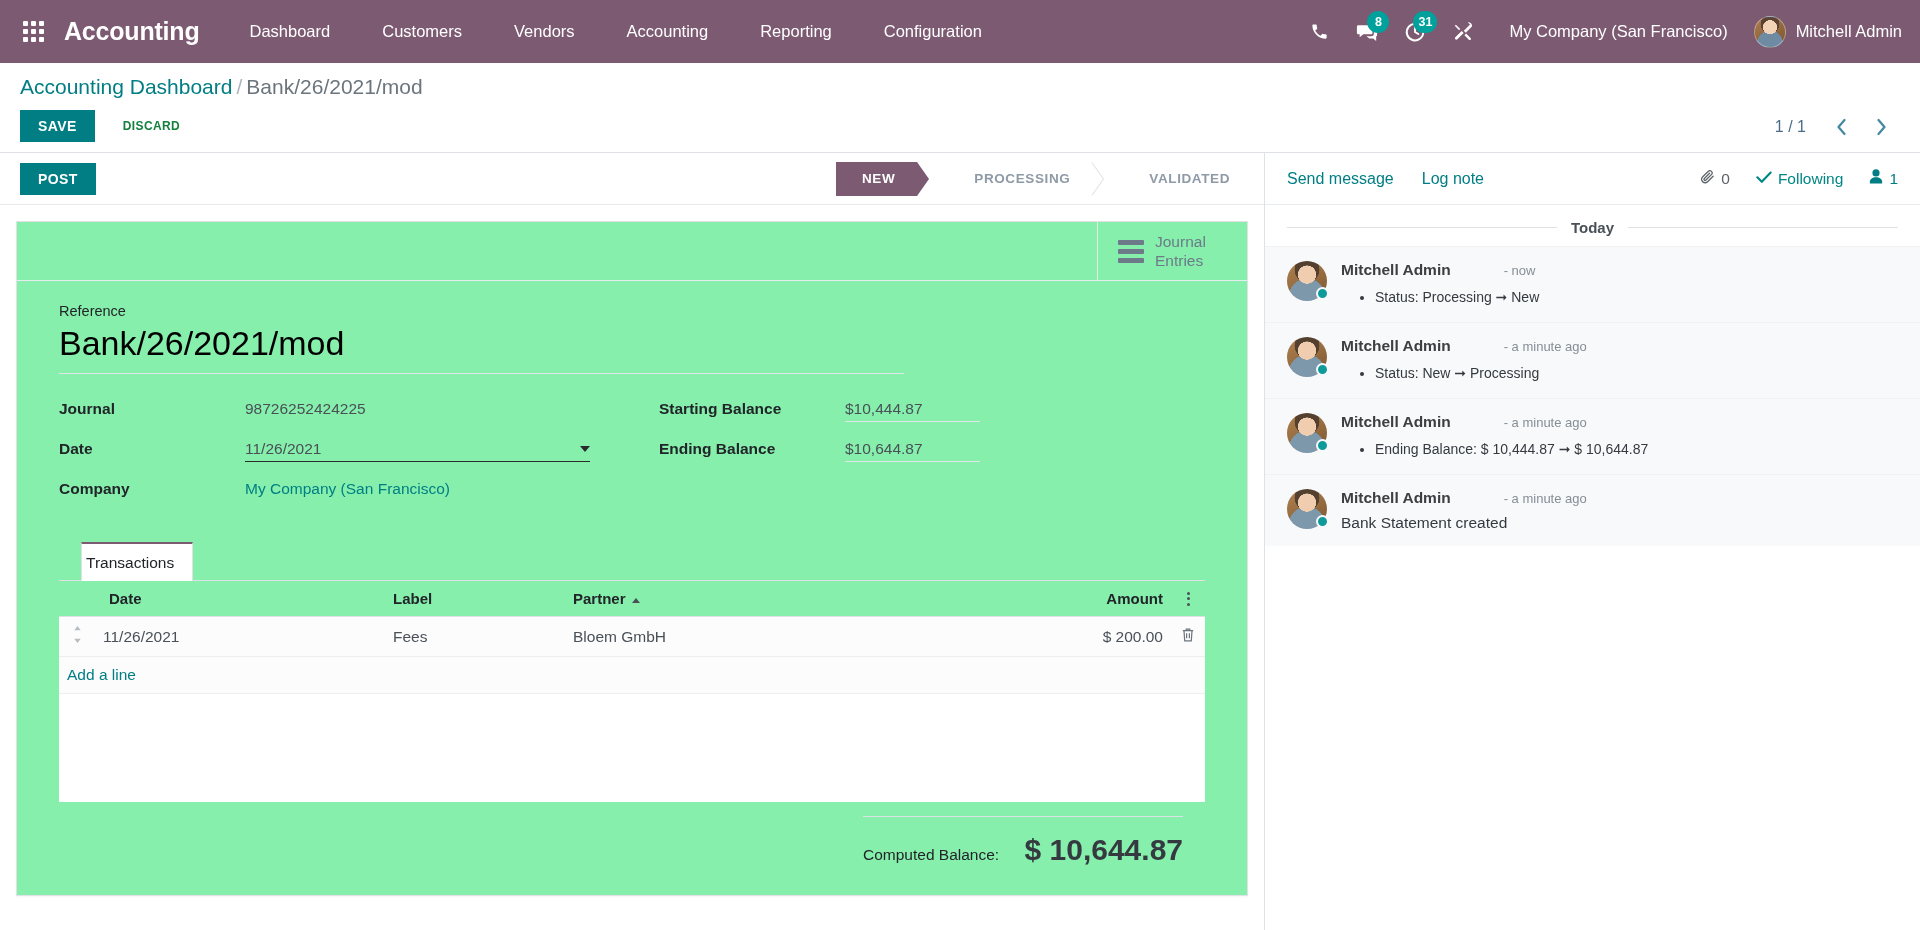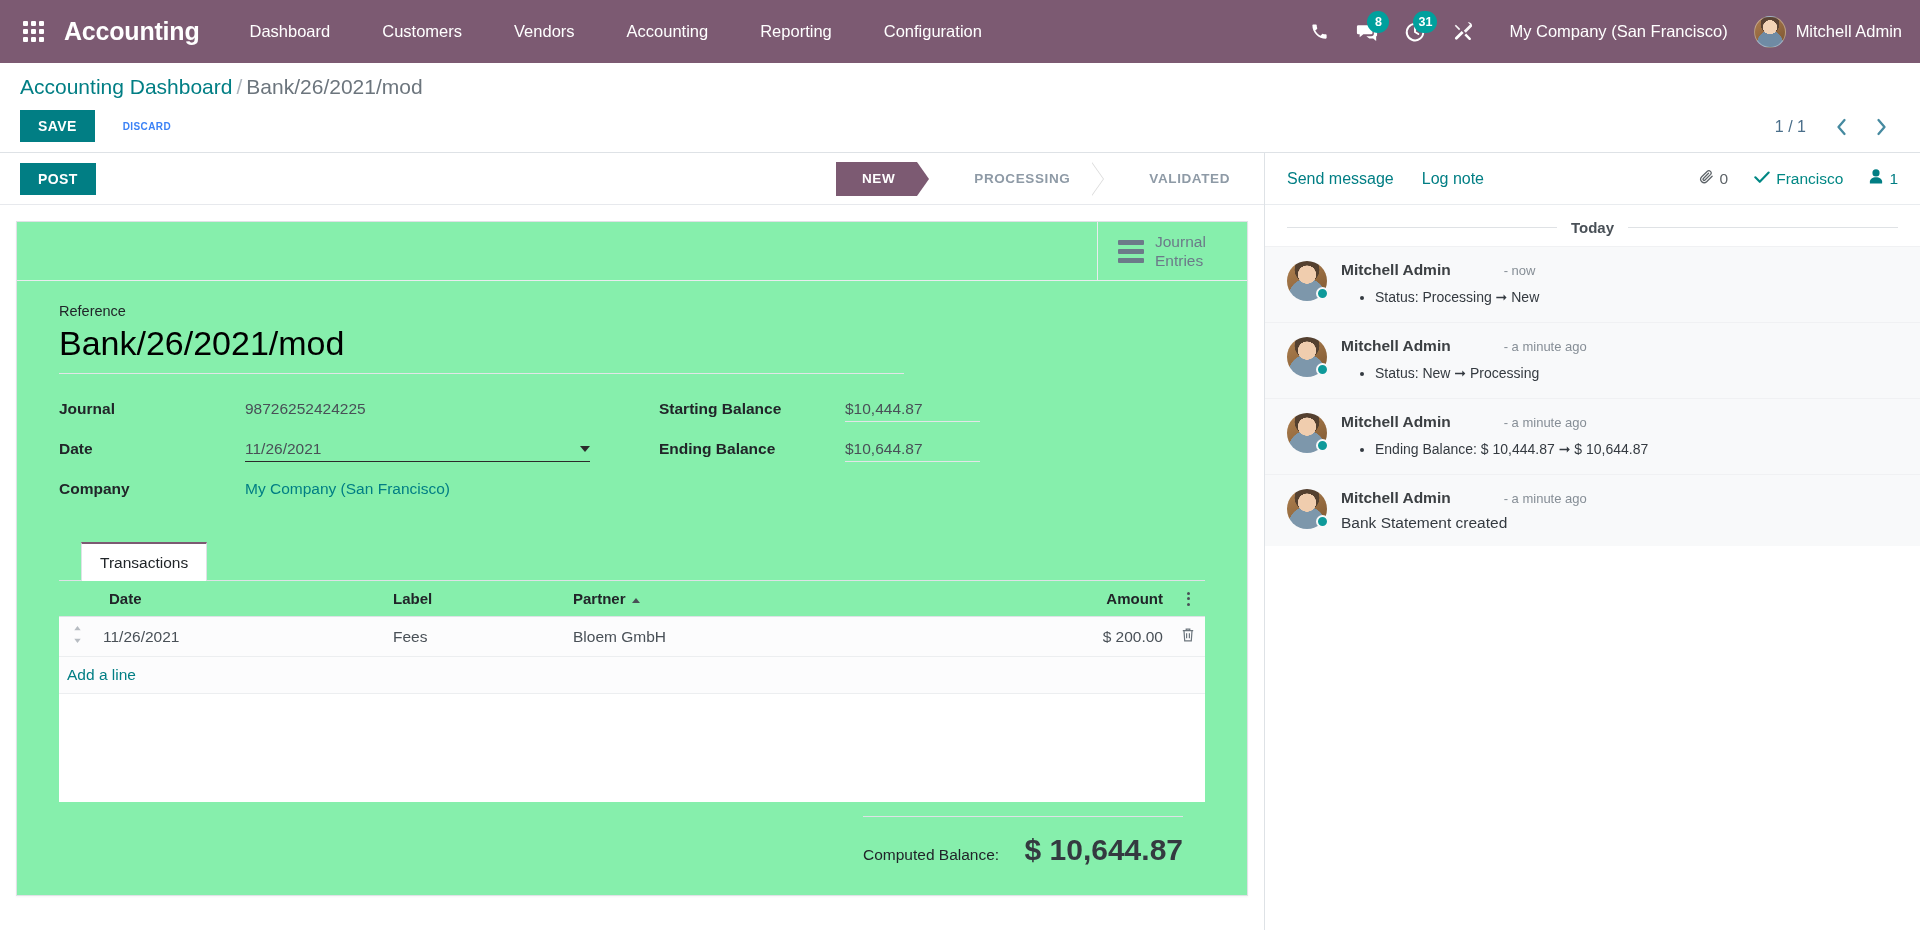--- a/index.html
+++ b/index.html
@@ -136,22 +136,22 @@
     font-size: 14px;
     font-weight: bold;
     letter-spacing: .4px;
     padding: 8px 18px;
     cursor: pointer;
     text-transform: uppercase;
   }
   .btn-discard {
     background: transparent;
     border: none;
-    color: #3b82f6;
-    font-size: 10px;
+    color: #15803d;
+    font-size: 12px;
     font-weight: bold;
     letter-spacing: .4px;
     padding: 8px 18px;
     margin-left: 10px;
     cursor: pointer;
     text-transform: uppercase;
   }
   .pager {
     position: absolute;
     right: 22px;
@@ -350,21 +350,21 @@
     width: 0; height: 0;
     border-left: 5px solid transparent;
     border-right: 5px solid transparent;
     border-top: 6px solid #2b2b2b;
   }
 
   
   .notebook { margin-top: 26px; }
   .nb-tabs { display: flex; border-bottom: 1px solid #dee2e6; padding-left: 22px; }
   .nb-tab {
-    padding: 10px 18px 9px 18px;
+    padding: 10px 18px 9px 4px;
     font-size: 15.5px;
     color: #495057;
     background: #fff;
     border: 1px solid transparent;
     border-bottom: none;
     margin-bottom: -1px;
     cursor: pointer;
   }
   .nb-tab.active {
     border-color: #dee2e6;
@@ -739,21 +739,21 @@
             </svg>
           </span>
           <span>0</span>
         </span>
         <span class="ct-stat following">
           <span>
             <svg width="16" height="14" viewBox="0 0 18 14" fill="none" stroke="#008784" stroke-width="2.4" stroke-linecap="round" stroke-linejoin="round">
                 <path d="M1.5 7.4l5 5L16.5 2"></path>
               </svg>
           </span>
-          <span>Francisco</span>
+          <span>Following</span>
         </span>
         <span class="ct-stat">
           <span>
             <svg width="14" height="15" viewBox="0 0 16 17" fill="#017e84">
                 <circle cx="8" cy="4.4" r="4.1"></circle>
                 <path d="M8 9.3c-4 0-7 2.2-7 5v2.2h14v-2.2c0-2.8-3-5-7-5z"></path>
               </svg>
           </span>
           <span>1</span>
         </span>

